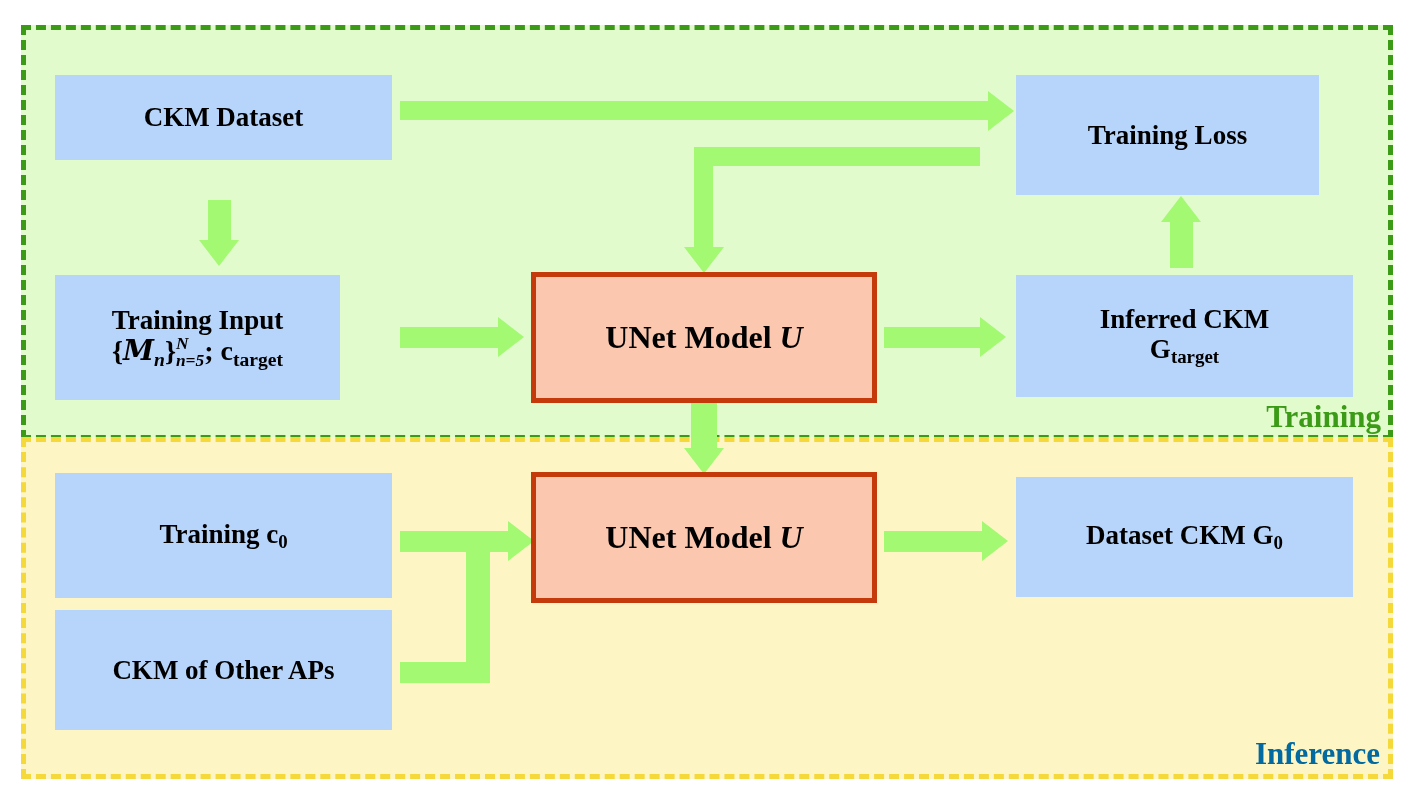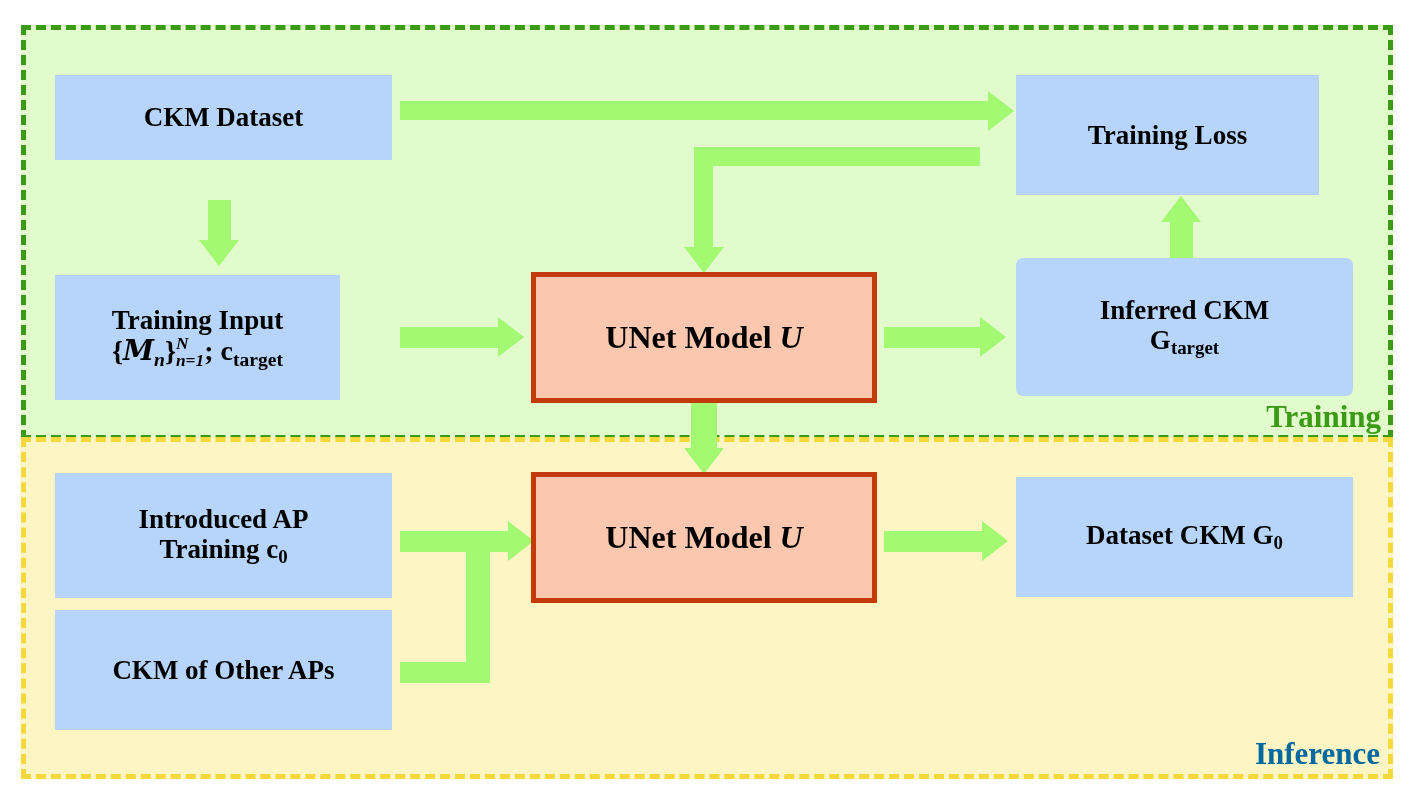--- a/index.html
+++ b/index.html
@@ -177,48 +177,47 @@
   <div class="head-right" style="left:982px; top:521px;"></div>
 
   <div class="node blue" style="left:55px; top:75px; width:337px; height:85px;">
     <span class="node-label">CKM Dataset</span>
   </div>
 
   <div class="node blue" style="left:55px; top:275px; width:285px; height:125px;">
     <div>
       <span class="frac-line">Training Input</span>
       <span class="frac-line" style="font-size:28px; white-space:nowrap;">
-        <span>{</span><span class="mathcal">M</span><span class="sub ital">n</span><span>}</span><span class="supsub"><span class="up">N</span><span class="dn">n=1</span></span><span>;</span>&nbsp;<span>c</span><span class="sub">target</span>
+        <span>{</span><span class="mathcal">M</span><span class="sub ital">n</span><span>}</span><span class="supsub"><span class="up">N</span><span class="dn">n=5</span></span><span>;</span>&nbsp;<span>c</span><span class="sub">target</span>
       </span>
     </div>
   </div>
 
   <div class="node model" style="left:531px; top:272px; width:346px; height:131px;">
     <span style="white-space:nowrap;">
       <span>UNet Model</span>
       <span class="ital">U</span>
     </span>
   </div>
 
   <div class="node blue" style="left:1016px; top:75px; width:303px; height:120px;">
     <span class="node-label">Training Loss</span>
   </div>
 
-  <div class="node blue" style="left:1016px; top:258px; width:337px; height:138px;border-radius:7px;">
+  <div class="node blue" style="left:1016px; top:275px; width:337px; height:122px;">
     <div>
       <span class="frac-line">Inferred CKM</span>
       <span class="frac-line" style="white-space:nowrap;">
         <span>G</span><span class="sub">target</span>
       </span>
     </div>
   </div>
 
   <div class="node blue" style="left:55px; top:473px; width:337px; height:125px;">
     <div>
-      <span class="frac-line">Introduced AP</span>
       <span class="frac-line" style="white-space:nowrap;">
         <span>Training c</span><span class="sub">0</span>
       </span>
     </div>
   </div>
 
   <div class="node blue" style="left:55px; top:610px; width:337px; height:120px;">
     <span class="node-label">CKM of Other APs</span>
   </div>
 

